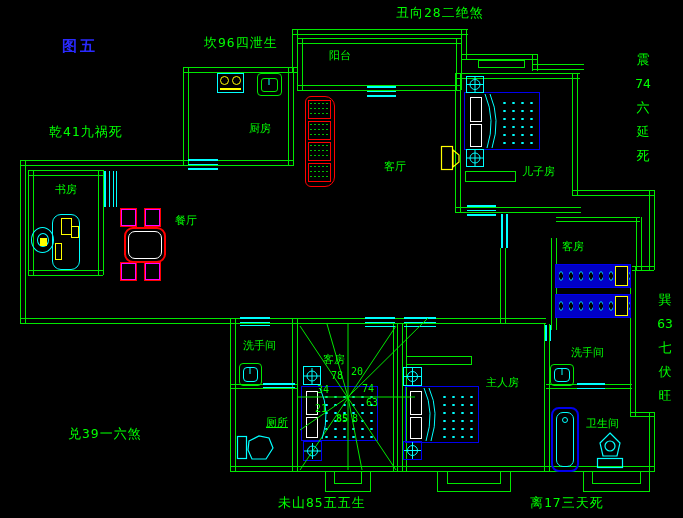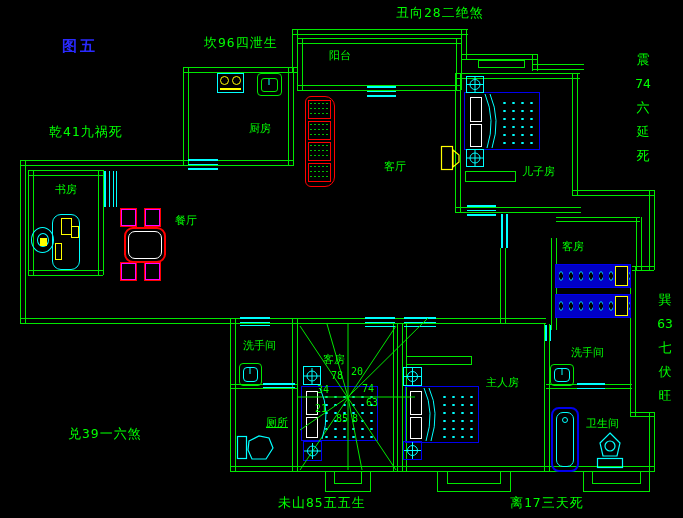--- a/index.html
+++ b/index.html
@@ -247,30 +247,30 @@
   <div class="abs lbl" style="left:266px;top:417px;text-decoration:underline;">厕所</div>
   <div class="abs lbl" style="left:571px;top:347px;">洗手间</div>
   <div class="abs lbl" style="left:586px;top:418px;">卫生间</div>
 
   <div class="abs num" style="left:331px;top:371px;">78</div>
   <div class="abs num" style="left:351px;top:367px;">20</div>
   <div class="abs num" style="left:317px;top:385px;">34</div>
   <div class="abs num" style="left:362px;top:384px;">74</div>
   <div class="abs num" style="left:315px;top:404px;">21</div>
   <div class="abs num" style="left:366px;top:398px;">63</div>
-  <div class="abs num" style="left:336px;top:414px;">85</div>
+  <div class="abs num" style="left:336px;top:414px;font-weight:bold;">85</div>
   <div class="abs num" style="left:352px;top:414px;">8</div>
 
   <div class="abs fig" style="left:62px;top:37px;">图五</div>
   <div class="abs ann" style="left:204px;top:36px;">坎96四泄生</div>
   <div class="abs ann" style="left:396px;top:6px;">丑向28二绝煞</div>
   <div class="abs ann" style="left:43px;top:125px;margin-left:6px;">乾41九祸死</div>
   <div class="abs ann" style="left:68px;top:427px;">兑39一六煞</div>
   <div class="abs ann" style="left:278px;top:496px;">未山85五五生</div>
-  <div class="abs ann" style="left:510px;top:496px;">离17三天死</div>
+  <div class="abs ann" style="left:530px;top:496px;">离17三天死</div>
   <div class="abs vcol" style="left:632px;top:52px;width:22px;">
       <span>震</span>
       <span>74</span>
       <span>六</span>
       <span>延</span>
       <span>死</span>
     </div>
   <div class="abs vcol" style="left:654px;top:292px;width:22px;">
       <span>巽</span>
       <span>63</span>

